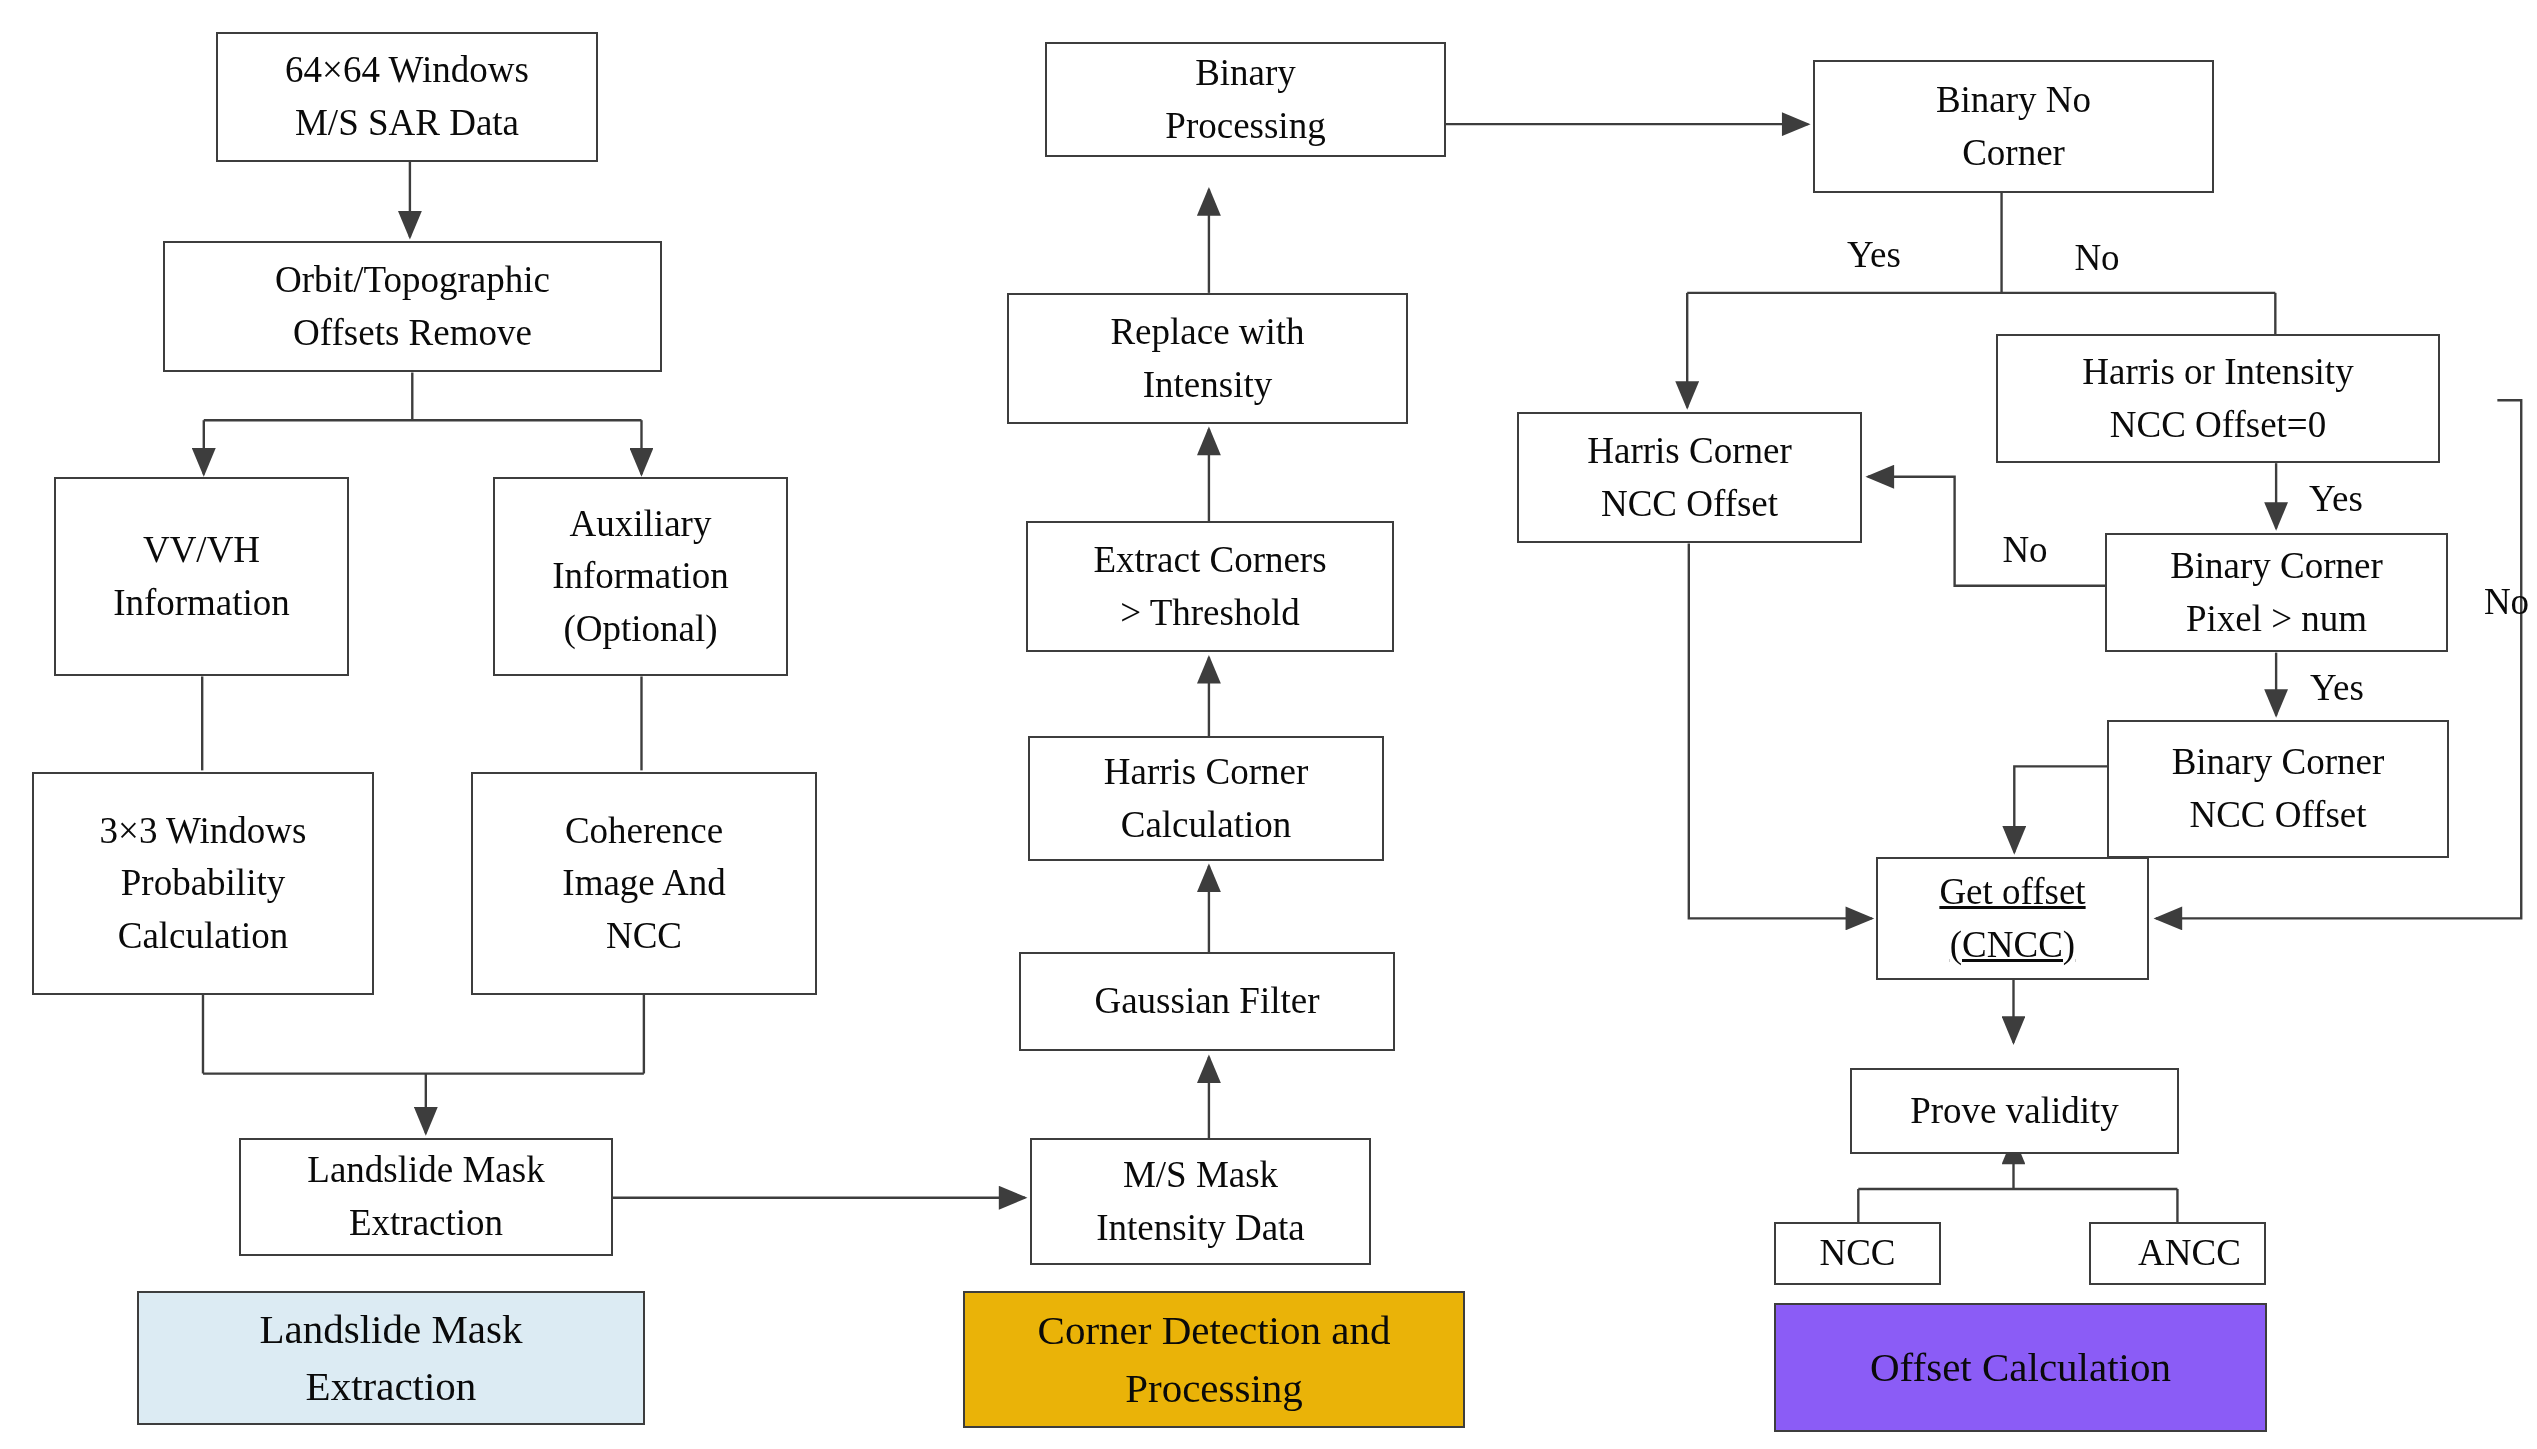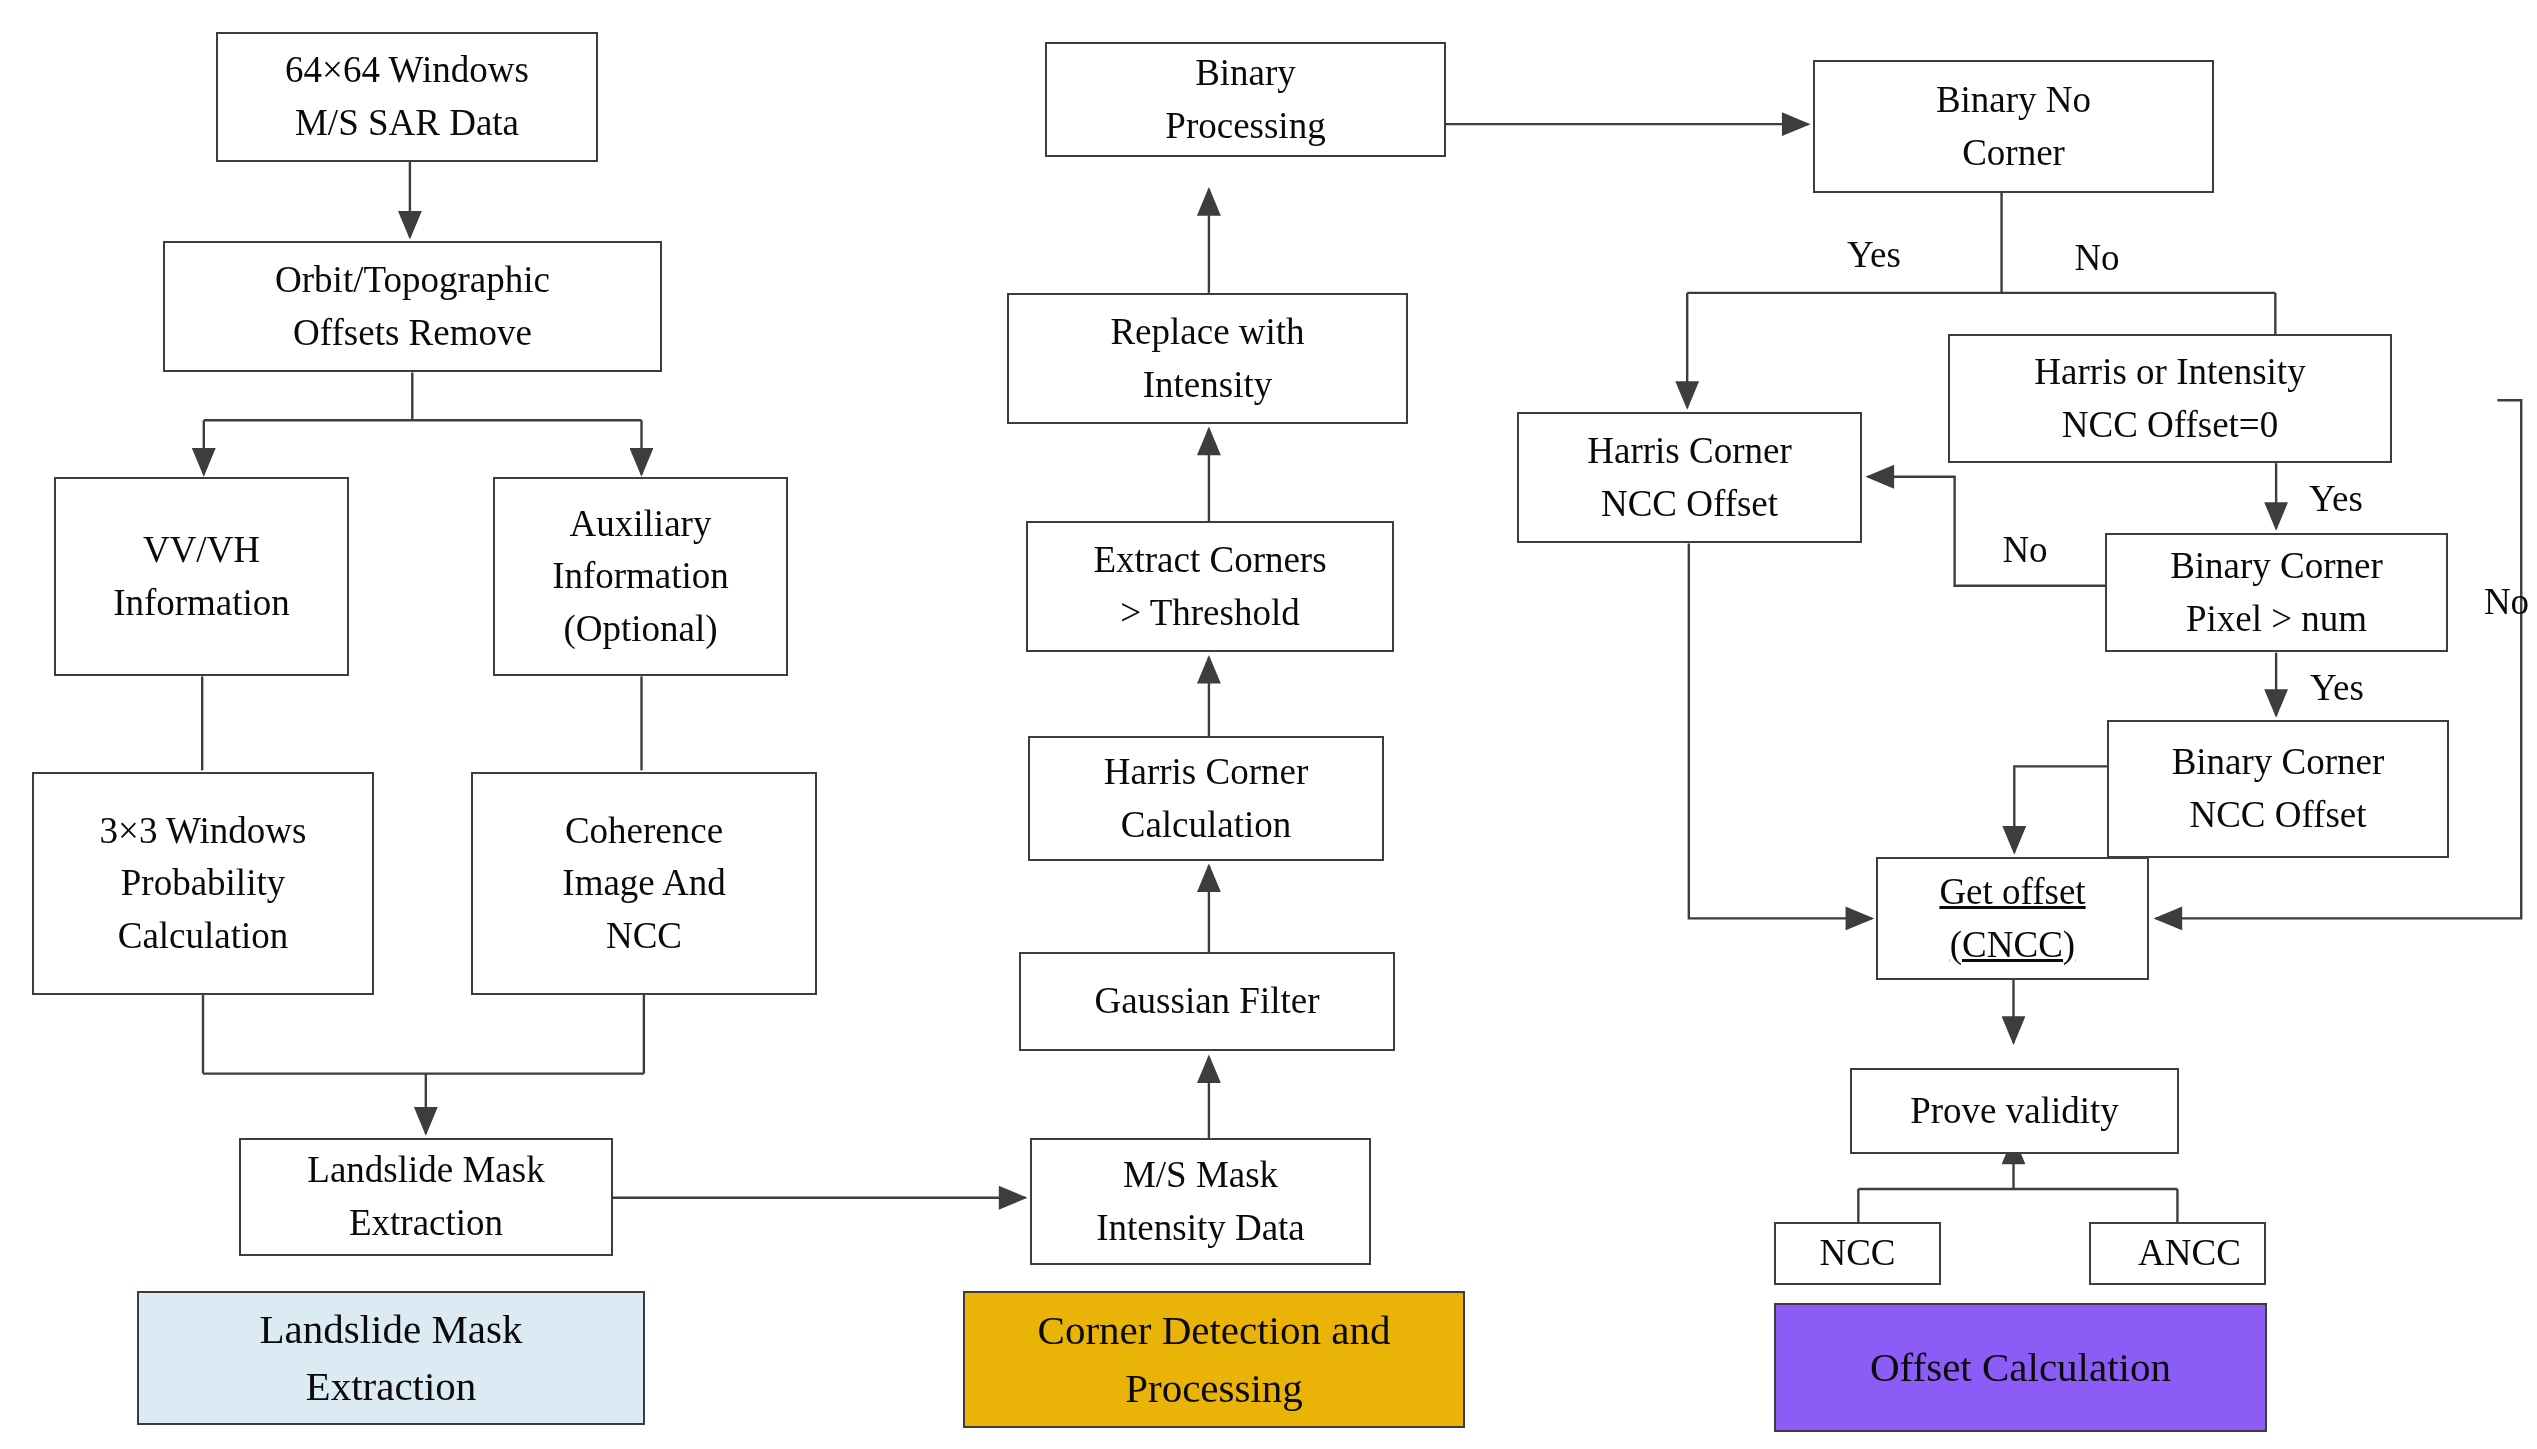--- a/index.html
+++ b/index.html
@@ -120,21 +120,21 @@
   </div>
 
 <div class="node" style="left:1813px;top:60px;width:401px;height:133px;">
     <span>Binary No
 Corner</span>
   </div>
 <div class="node" style="left:1517px;top:412px;width:345px;height:131px;">
     <span>Harris Corner
 NCC Offset</span>
   </div>
-<div class="node" style="left:1948px;top:334px;width:444px;height:129px;">
+<div class="node" style="left:1996px;top:334px;width:444px;height:129px;">
     <span>Harris or Intensity
 NCC Offset=0</span>
   </div>
 <div class="node" style="left:2105px;top:533px;width:343px;height:119px;">
     <span>Binary Corner
 Pixel &gt; num</span>
   </div>
 <div class="node" style="left:2107px;top:720px;width:342px;height:138px;">
     <span>Binary Corner
 NCC Offset</span>

